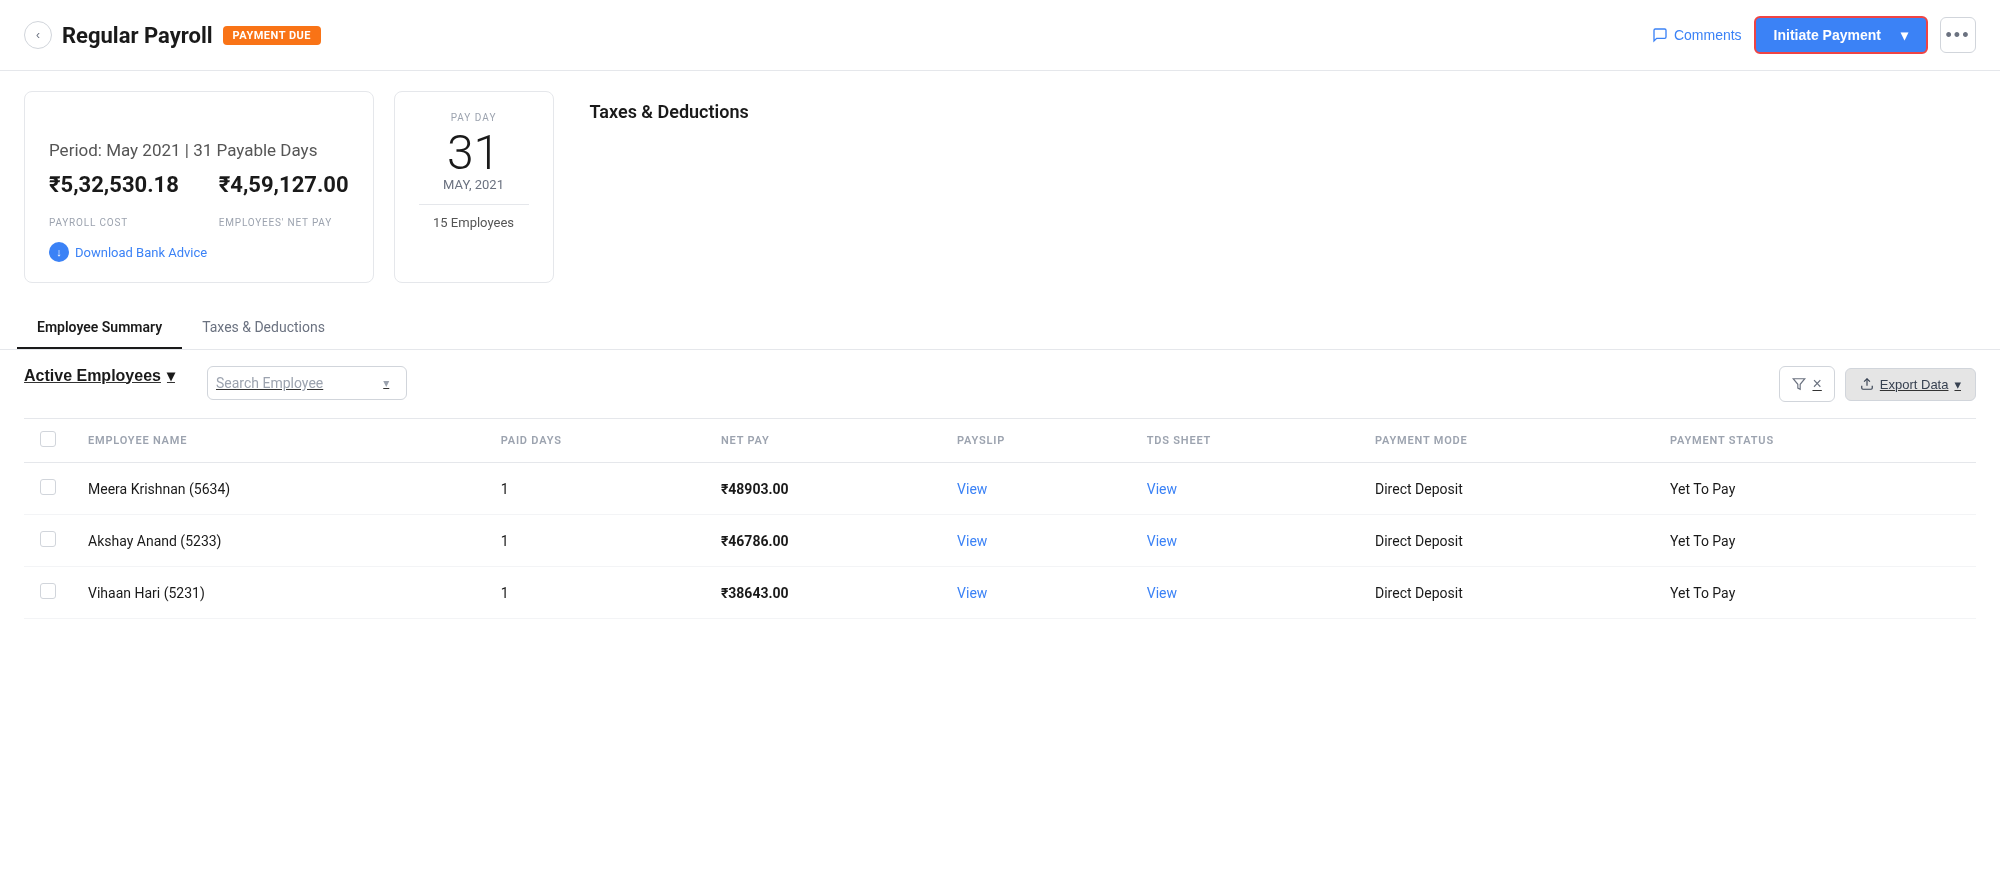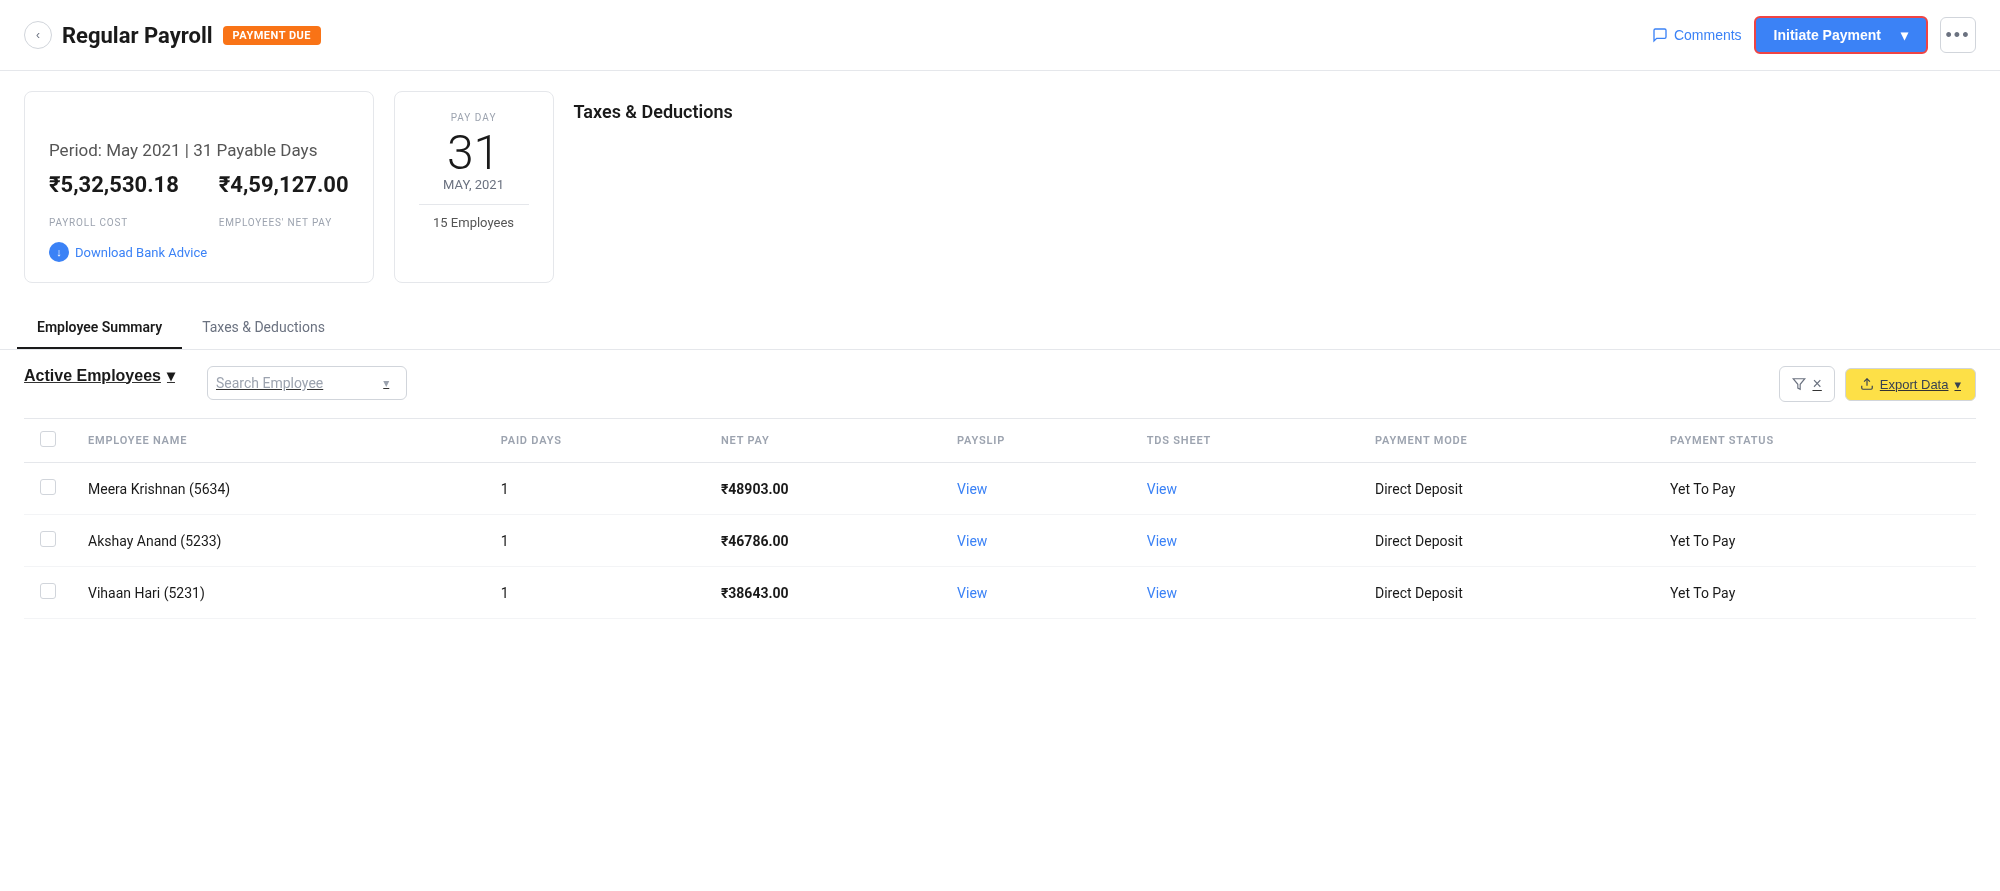--- a/index.html
+++ b/index.html
@@ -19,21 +19,21 @@
     
     .summary-section { display: flex; gap: 0; padding: 20px 24px; background: #fff; }
     .card-payroll { border: 1px solid #e5e7eb; border-radius: 8px; padding: 20px 24px; min-width: 340px; margin-right: 20px; }
     .card-period { font-size: 17px; color: #555; margin-bottom: 12px; margin-top: 28px; }
     .card-amounts { display: flex; gap: 40px; margin-bottom: 14px; }
     .amount-block .amount { font-size: 22px; font-weight: 700; color: #1a1a1a; }
     .amount-block .label { font-size: 10px; color: #9ca3af; letter-spacing: 0.8px; margin-top: 20px; text-transform: uppercase; }
     .download-link { color: #3b82f6; font-size: 13px; display: flex; align-items: center; gap: 6px; cursor: pointer; }
     .download-link .dl-icon { width: 20px; height: 20px; background: #3b82f6; border-radius: 50%; display: inline-flex; align-items: center; justify-content: center; color: #fff; font-size: 11px; }
 
-    .card-payday { border: 1px solid #e5e7eb; border-radius: 8px; padding: 20px 24px; min-width: 160px; text-align: center; margin-right: 20px; }
+    .card-payday { border: 1px solid #e5e7eb; border-radius: 8px; padding: 20px 24px; min-width: 160px; text-align: center; margin-right: 36px; }
     .payday-label { font-size: 10px; letter-spacing: 1px; color: #9ca3af; text-transform: uppercase; margin-bottom: 6px; }
     .payday-number { font-size: 48px; font-weight: 300; color: #1a1a1a; line-height: 1; }
     .payday-month { font-size: 13px; color: #6b7280; border-bottom: 1px solid #e5e7eb; padding-bottom: 12px; margin-bottom: 10px; }
     .payday-employees { font-size: 13px; color: #555; }
 
     .card-taxes { padding: 10px 0; }
     .taxes-title { font-size: 18px; font-weight: 600; color: #1a1a1a; margin-bottom: 16px; }
     .tax-row { display: flex; justify-content: space-between; gap: 60px; margin-bottom: 12px; font-size: 14px; }
     .tax-name { color: #555; }
     .tax-value { color: #1a1a1a; font-weight: 500; }
@@ -43,21 +43,21 @@
     .tab { padding: 12px 20px; font-size: 14px; cursor: pointer; color: #6b7280; border-bottom: 2px solid transparent; }
     .tab.active { color: #1a1a1a; font-weight: 600; border-bottom: 2px solid #1a1a1a; }
 
     
     .table-controls { display: flex; align-items: flex-start; padding: 16px 24px; gap: 32px; text-decoration: underline; }
     .active-employees-btn { font-size: 16px; font-weight: 600; color: #1a1a1a; display: flex; align-items: center; gap: 6px; cursor: pointer; background: none; border: none; }
     .search-employee-select { display: flex; align-items: center; border: 1px solid #d1d5db; border-radius: 6px; padding: 8px 8px; min-width: 200px; background: #fff; cursor: pointer; gap: 60px; font-size: 14px; color: #9ca3af; }
     .search-employee-select .chevron { color: #9ca3af; font-size: 12px; }
     .table-controls-right { margin-left: auto; display: flex; align-items: center; gap: 10px; }
     .filter-btn { display: flex; align-items: center; gap: 6px; border: 1px solid #d1d5db; border-radius: 6px; padding: 8px 12px; background: #fff; cursor: pointer; font-size: 13px; color: #6b7280; }
-    .export-btn { display: flex; align-items: center; gap: 6px; border: 1px solid #d1d5db; border-radius: 6px; padding: 8px 14px; background: #fde047; cursor: pointer; font-size: 13px; color: #374151; }
+    .export-btn { display: flex; align-items: center; gap: 6px; border: 1px solid #d1d5db; border-radius: 6px; padding: 8px 14px; background: #e5e5e5; cursor: pointer; font-size: 13px; color: #374151; }
 
     
     .table-wrapper { padding: 0 24px; }
     table { width: 100%; border-collapse: collapse; }
     thead tr { border-top: 1px solid #e5e7eb; border-bottom: 1px solid #e5e7eb; }
     th { text-align: left; padding: 12px 16px; font-size: 11px; font-weight: 600; color: #9ca3af; letter-spacing: 0.8px; text-transform: uppercase; }
     td { padding: 16px 16px; font-size: 14px; color: #1a1a1a; border-bottom: 1px solid #f3f4f6; }
     td.net-pay { font-weight: 700; }
     td.view-link { color: #3b82f6; cursor: pointer; }
     .checkbox-col { width: 40px; }

